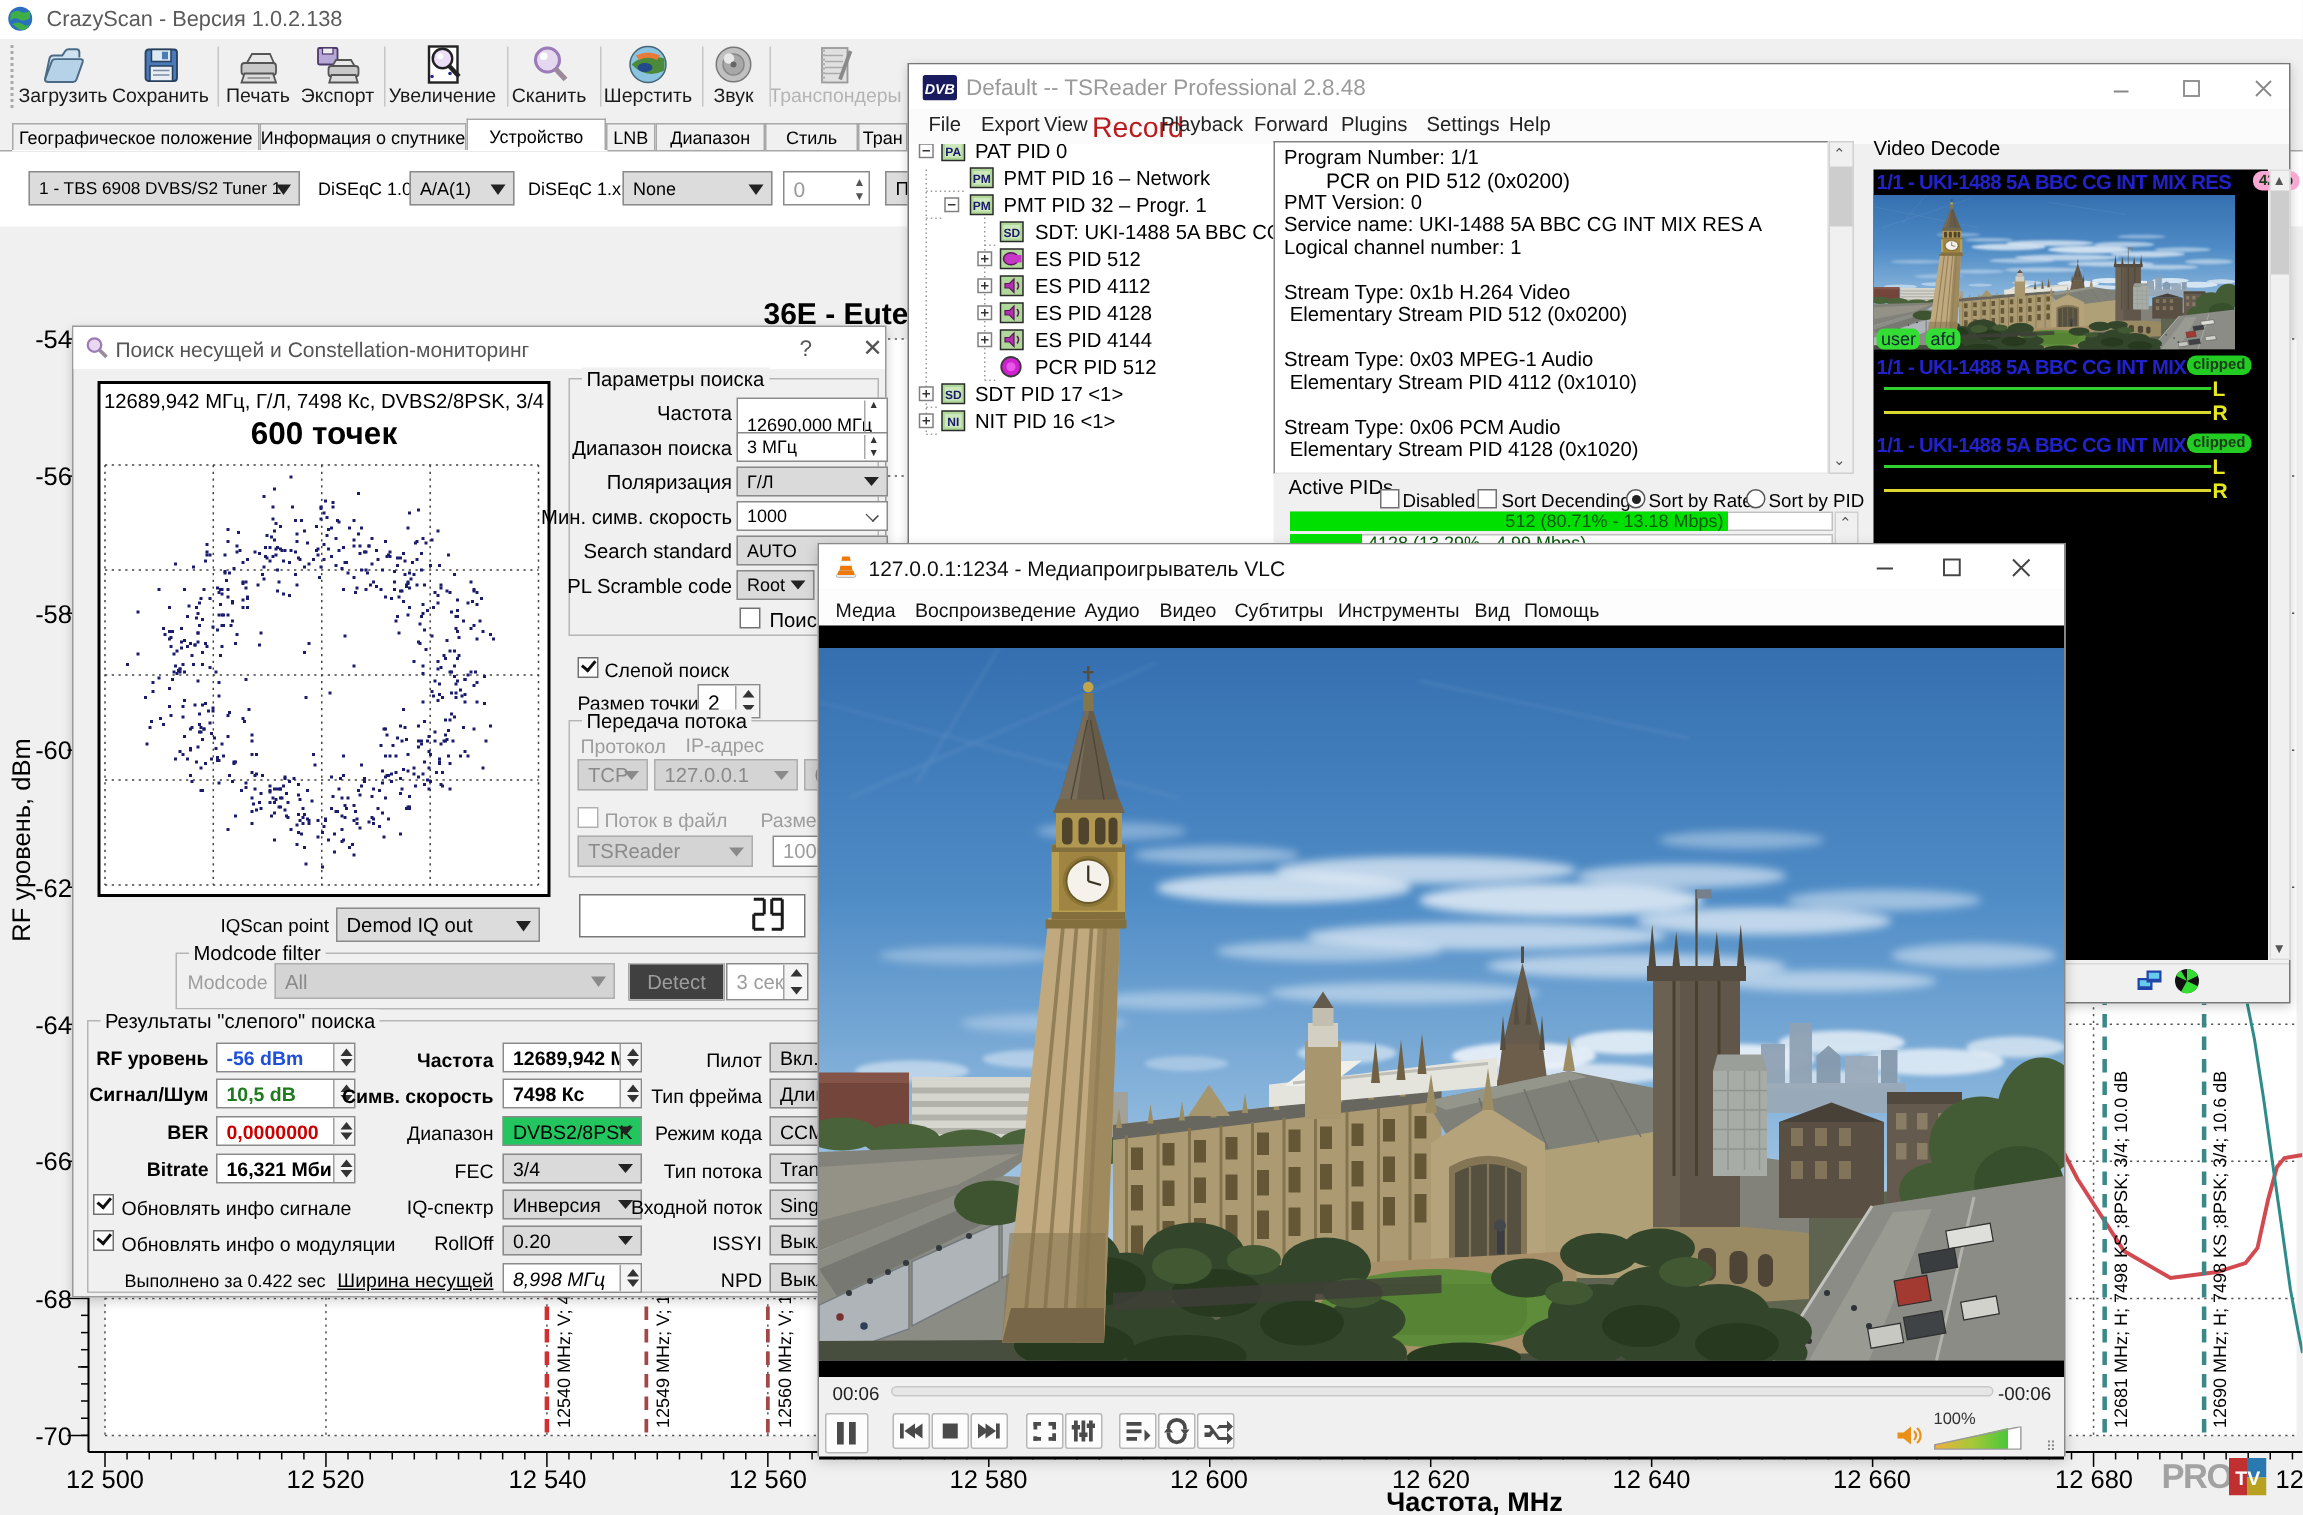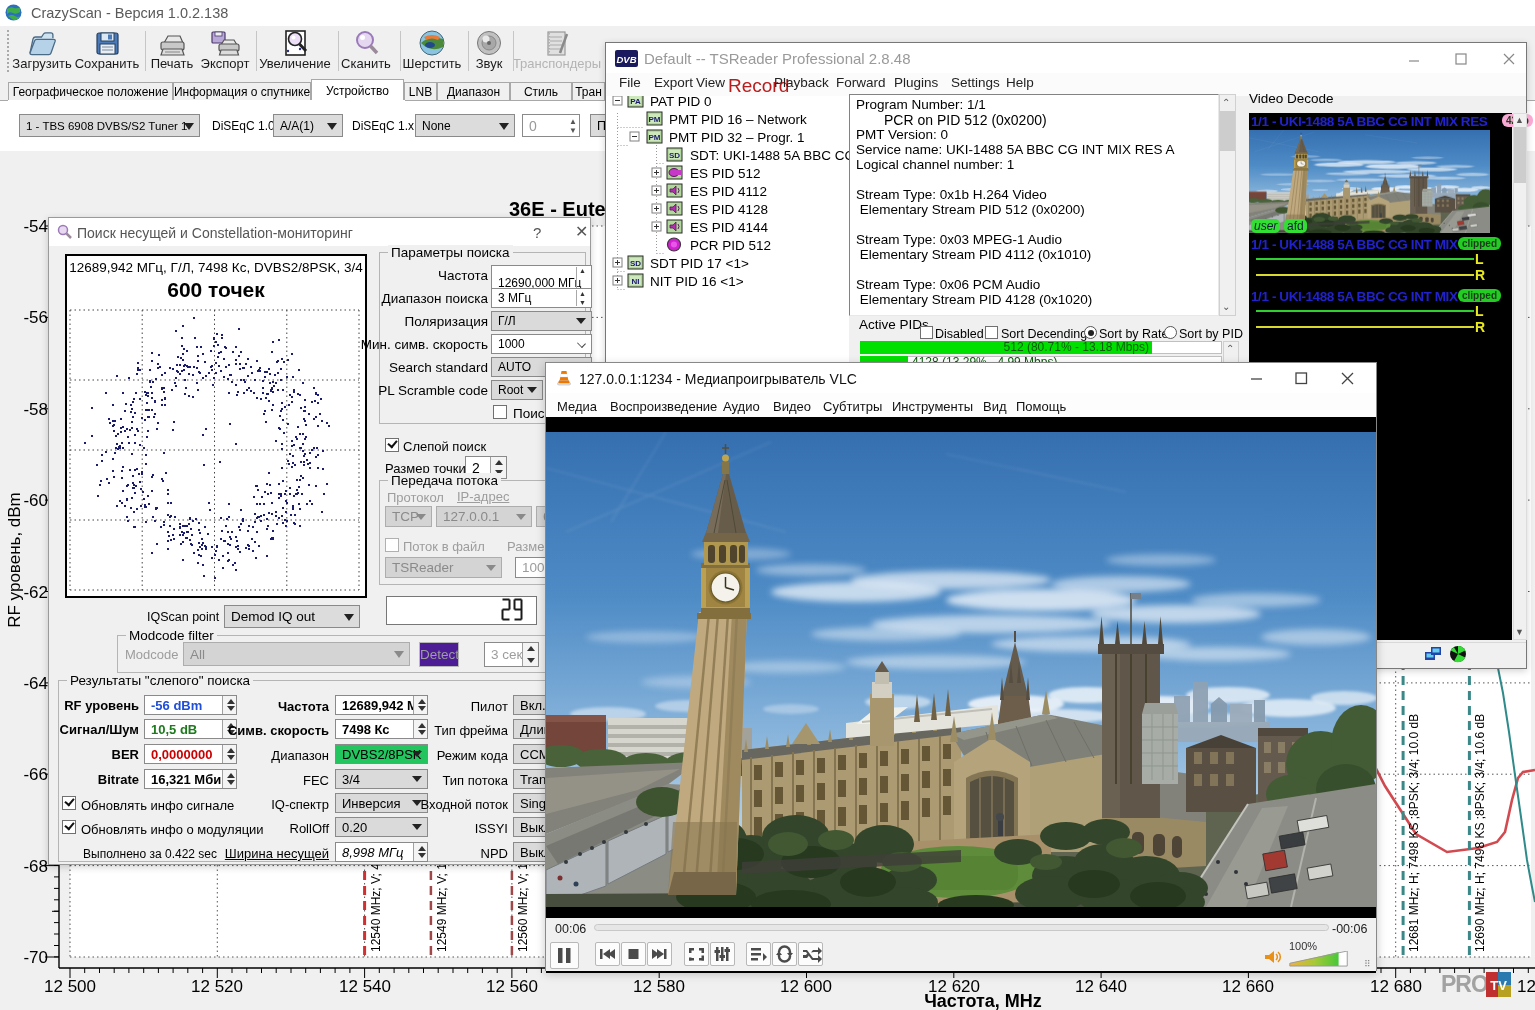--- a/index.html
+++ b/index.html
@@ -1098,42 +1098,42 @@
     <div class="cb" style="left:444px;top:187px;"></div>
     <div class="lab" style="left:464px;top:188px;font-size:13.5px;">Поиск Root</div>
     <div class="cb chk" style="left:336px;top:220px;"></div>
     <div class="lab" style="left:354px;top:221px;font-size:13px;">Слепой поиск</div>
     <div class="lab" style="left:336px;top:243px;font-size:13px;">Размер точки</div>
     <div class="edit" style="left:416px;top:238px;width:42px;height:23px;">2<span class="spin"></span></div>
     <div class="grp" style="left:330px;top:262px;width:213px;height:105px;">
       <span style="color:#000;">Передача потока</span>
     </div>
     <div class="lab dis" style="left:338px;top:272px;font-size:13px;">Протокол</div>
-    <div class="lab dis" style="left:408px;top:271px;font-size:13px;text-decoration:underline;">IP-адрес</div>
+    <div class="lab dis" style="left:408px;top:271px;font-size:13px;">IP-адрес</div>
     <div class="combo gray-combo" style="left:336px;top:288px;width:47px;height:21px;font-size:13.5px;">TCP<span class="arr" style="border-top-color:#8a8a8a;border-top-width:6px;"></span></div>
     <div class="combo gray-combo" style="left:387px;top:288px;width:96px;height:21px;font-size:13.5px;">127.0.0.1<span class="arr" style="border-top-color:#8a8a8a;border-top-width:6px;"></span></div>
     <div class="combo gray-combo" style="left:487px;top:288px;width:50px;height:21px;font-size:13.5px;">6</div>
     <div class="cb" style="left:336px;top:320px;border-color:#b0b0b0;"></div>
     <div class="lab dis" style="left:354px;top:321px;font-size:13px;">Поток в файл</div>
     <div class="lab dis" style="left:458px;top:321px;font-size:13px;">Размер</div>
     <div class="combo gray-combo" style="left:336px;top:339px;width:117px;height:21px;font-size:13.5px;">TSReader<span class="arr" style="border-top-color:#8a8a8a;border-top-width:6px;"></span></div>
     <div class="edit" style="left:466px;top:339px;width:72px;height:21px;font-size:13.5px;color:#9d9d9d;">10000</div>
     <div class="abs" style="left:337px;top:378px;width:151px;height:29px;background:#fff;border:1px solid #777;"></div>
     <svg class="abs" style="left:452px;top:380px;" width="22" height="25" viewBox="0 0 22 25">
 <g stroke="#1a1a1a" stroke-width="2" fill="none">
 <path d="M1.5,1.5 h7 M8.5,1.5 v10 M1.5,11.5 h7 M1.5,11.5 v10 M1.5,21.5 h7"></path>
 <path d="M13.5,1.5 h7 M13.5,1.5 v10 M20.5,1.5 v10 M13.5,11.5 h7 M20.5,11.5 v10 M13.5,21.5 h7"></path>
 </g>
     </svg>
     <div class="grp" style="left:68px;top:417px;width:470px;height:38px;">
       <span>Modcode filter</span>
     </div>
     <div class="lab dis" style="left:76px;top:429px;font-size:13px;">Modcode</div>
     <div class="combo gray-combo" style="left:134px;top:424px;width:227px;height:24px;font-size:13.5px;">All<span class="arr" style="border-top-color:#8a8a8a;"></span></div>
-    <div class="abs" style="left:370px;top:424px;width:40px;height:25px;background:#4c1d95;border:1px solid #b8b8b8;text-align:center;font-size:13.5px;color:#9d9d9d;line-height:23px;">Detect</div>
+    <div class="abs" style="left:370px;top:424px;width:64px;height:25px;background:#404040;border:1px solid #b8b8b8;text-align:center;font-size:13.5px;color:#9d9d9d;line-height:23px;">Detect</div>
     <div class="edit" style="left:435px;top:424px;width:55px;height:25px;font-size:13.5px;color:#9d9d9d;">3 сек<span class="spin"></span></div>
     <div class="grp" style="left:9px;top:462px;width:529px;height:182px;">
       <span>Результаты "слепого" поиска</span>
     </div>
     <div class="lab-r" style="left:-10px;top:480px;width:100px;font-weight:bold;font-size:13px;">RF уровень</div>
     <div class="edit" style="left:95px;top:477px;width:93px;height:20px;font-weight:bold;color:#1f4fd8;font-size:13px;">-56 dBm<span class="spin" style="width:14px;"></span></div>
     <div class="lab-r" style="left:-10px;top:504px;width:100px;font-weight:bold;font-size:13px;">Сигнал/Шум</div>
     <div class="edit" style="left:95px;top:501px;width:93px;height:20px;font-weight:bold;color:#1d7a1d;font-size:13px;">10,5 dB<span class="spin" style="width:14px;"></span></div>
     <div class="lab-r" style="left:-10px;top:529px;width:100px;font-weight:bold;font-size:13px;">BER</div>
     <div class="edit" style="left:95px;top:526px;width:93px;height:20px;font-weight:bold;color:#cc0000;font-size:13px;">0,0000000<span class="spin" style="width:14px;"></span></div>
@@ -1687,21 +1687,21 @@
     <div class="abs" style="left:306px;top:313px;font-size:12px;color:#0a5a0a;line-height:13px;">4128 (13.29% - 4.99 Mbps)</div>
     <div class="abs" style="left:617px;top:298px;width:16px;height:60px;background:#f0f0f0;border:1px solid #d0d0d0;"></div>
     <div class="abs" style="left:620px;top:300px;font-size:10px;color:#555;">⌃</div>
     <div class="abs" style="left:643px;top:48px;font-size:13.5px;">Video Decode</div>
     <div class="abs" style="left:643px;top:70px;width:263px;height:527px;background:#000;"></div>
     <div class="abs" style="left:645px;top:71px;width:258px;overflow:hidden;font-size:13.5px;font-weight:bold;color:#2222cc;letter-spacing:-0.4px;white-space:nowrap;">1/1 - UKI-1488 5A BBC CG INT MIX RES</div>
     <div class="abs" style="left:896px;top:71px;background:#f9a8d4;color:#1a3a1a;font-size:10px;border-radius:6px;padding:1px 4px;font-weight:bold;">420p</div>
     <svg class="abs" style="left:643px;top:87px;" width="241" height="103" viewBox="0 0 830 475" preserveAspectRatio="none">
       <use href="#scene"></use>
     </svg>
-    <div class="abs" style="left:645px;top:176px;background:#33dd33;color:#123;font-size:12px;padding:0px 3px;border-radius:5px;font-style:italic;">user</div>
+    <div class="abs" style="left:645px;top:176px;background:#33dd33;color:#123;font-size:12px;padding:0px 3px;border-radius:5px;">user</div>
     <div class="abs" style="left:678px;top:176px;background:#33dd33;color:#123;font-size:12px;padding:0px 3px;border-radius:5px;">afd</div>
     <div class="abs" style="left:645px;top:194px;width:258px;overflow:hidden;font-size:13.5px;font-weight:bold;color:#2222cc;letter-spacing:-0.4px;white-space:nowrap;">1/1 - UKI-1488 5A BBC CG INT MIX RES</div>
     <div class="abs" style="left:852px;top:194px;background:#22cc22;color:#1a3a1a;font-size:10px;border-radius:6px;padding:1px 4px;font-weight:bold;">clipped</div>
     <div class="abs" style="left:650px;top:215px;width:218px;height:1.5px;background:#2fd02f;"></div>
     <div class="abs" style="left:869px;top:208px;font-size:14px;font-weight:bold;color:#e8e820;">L</div>
     <div class="abs" style="left:650px;top:231px;width:218px;height:1.5px;background:#d8d830;"></div>
     <div class="abs" style="left:869px;top:224px;font-size:14px;font-weight:bold;color:#e8e820;">R</div>
     <div class="abs" style="left:645px;top:246px;width:258px;overflow:hidden;font-size:13.5px;font-weight:bold;color:#2222cc;letter-spacing:-0.4px;white-space:nowrap;">1/1 - UKI-1488 5A BBC CG INT MIX RES</div>
     <div class="abs" style="left:852px;top:246px;background:#22cc22;color:#1a3a1a;font-size:10px;border-radius:6px;padding:1px 4px;font-weight:bold;">clipped</div>
     <div class="abs" style="left:650px;top:267px;width:218px;height:1.5px;background:#2fd02f;"></div>

